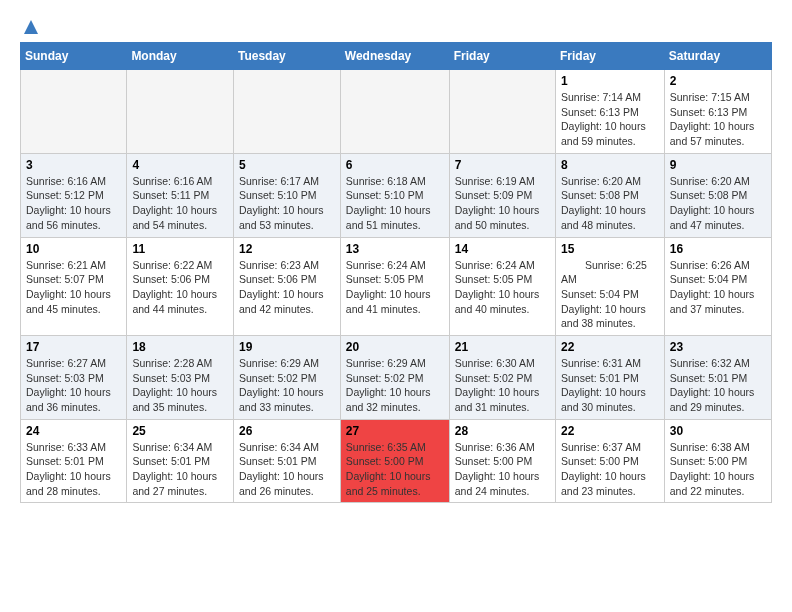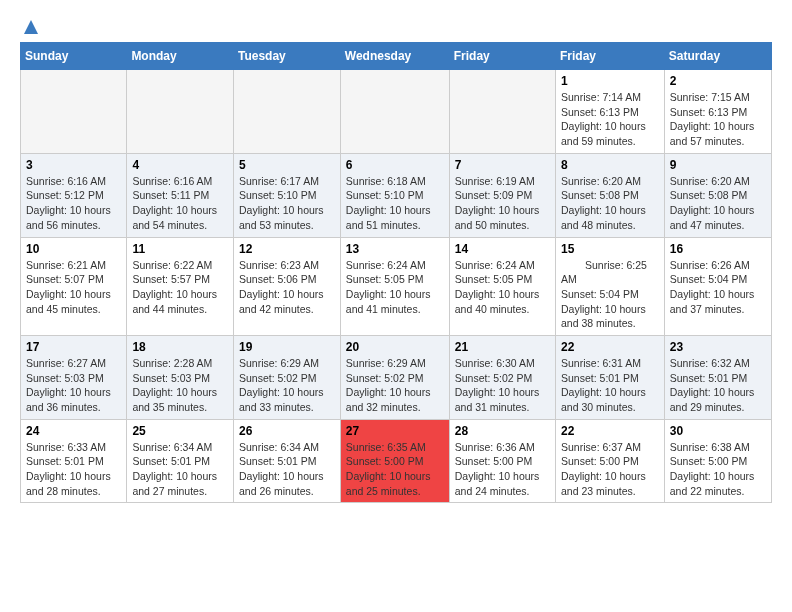--- a/index.html
+++ b/index.html
@@ -156,21 +156,21 @@
 Sunset: 5:08 PM
 Daylight: 10 hours
 and 47 minutes.</span></td>
       </tr>
       <tr>
         <td style="background: rgb(255, 255, 255); min-height: 75px; height: 75px;"><span class="day-num">10</span><span class="day-info" style="white-space: pre-wrap;">Sunrise: 6:21 AM
 Sunset: 5:07 PM
 Daylight: 10 hours
 and 45 minutes.</span></td>
         <td style="background: rgb(255, 255, 255); min-height: 75px; height: 75px; border-radius: 10px;"><span class="day-num">11</span><span class="day-info" style="white-space: pre-wrap;">Sunrise: 6:22 AM
-Sunset: 5:57 PM
+Sunset: 5:06 PM
 Daylight: 10 hours
 and 44 minutes.</span></td>
         <td style="background: rgb(255, 255, 255); min-height: 75px; height: 75px;"><span class="day-num">12</span><span class="day-info" style="white-space: pre-wrap;">Sunrise: 6:23 AM
 Sunset: 5:06 PM
 Daylight: 10 hours
 and 42 minutes.</span></td>
         <td style="background: rgb(255, 255, 255); min-height: 75px; height: 75px;"><span class="day-num">13</span><span class="day-info" style="white-space: pre-wrap;">Sunrise: 6:24 AM
 Sunset: 5:05 PM
 Daylight: 10 hours
 and 41 minutes.</span></td>

